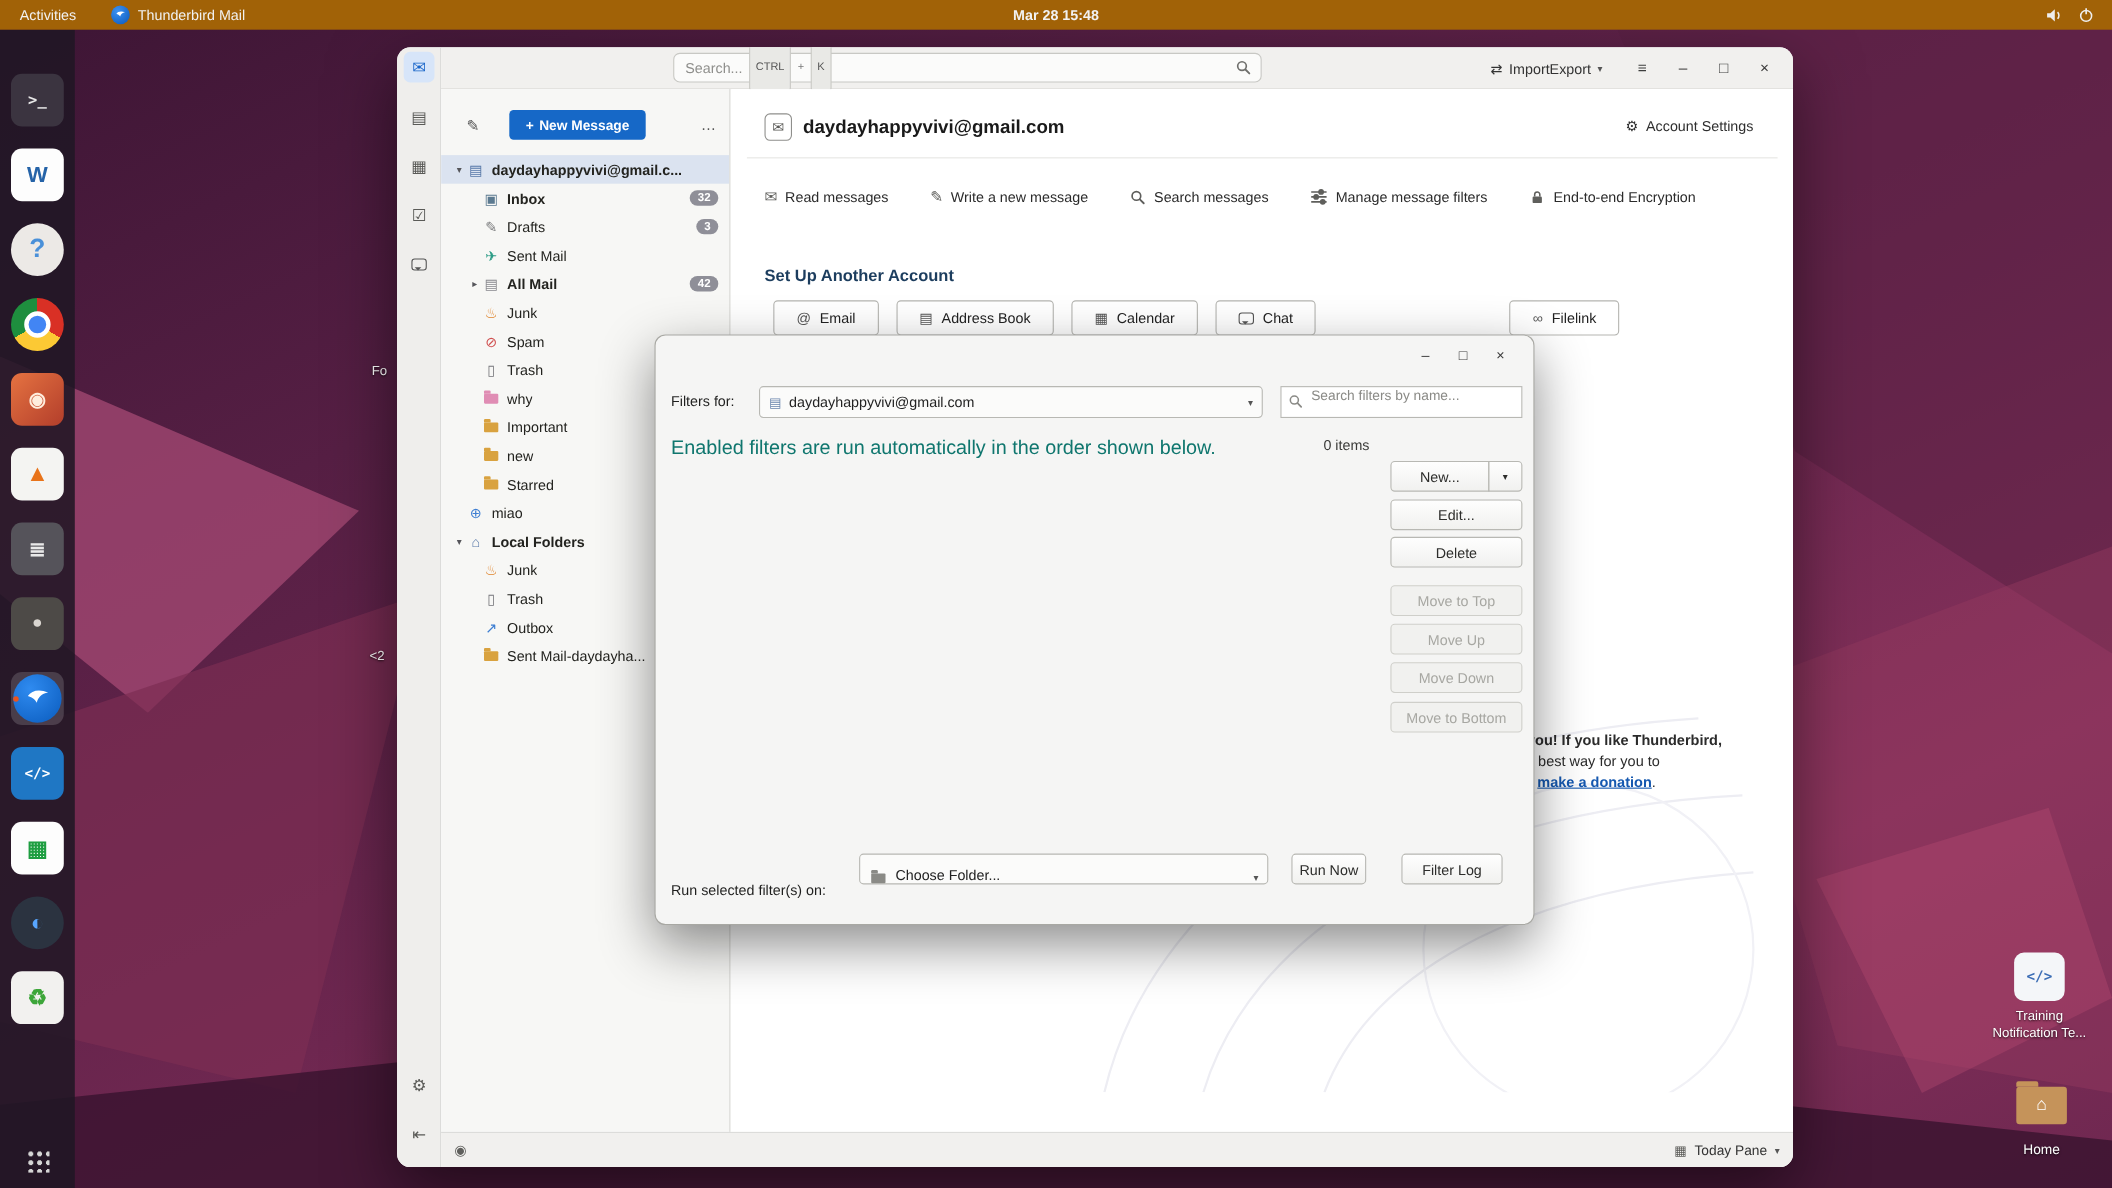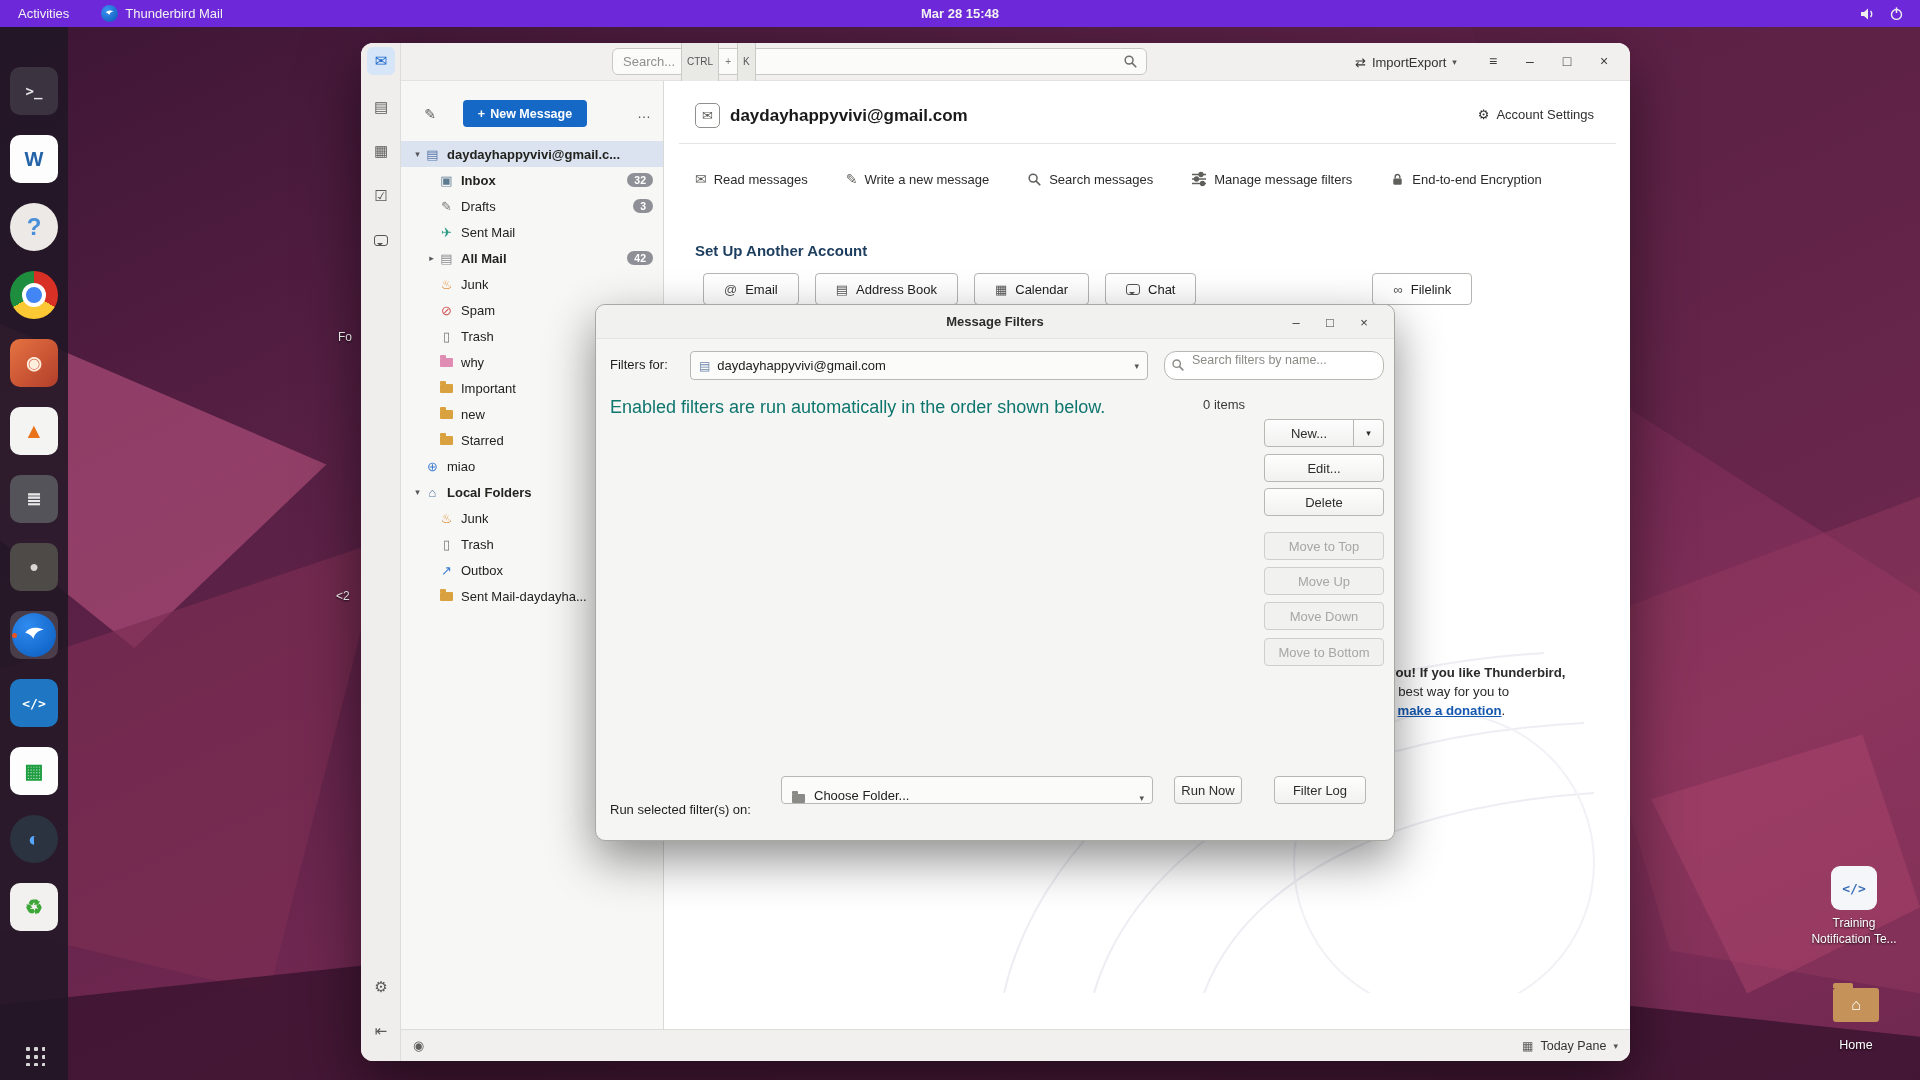--- a/index.html
+++ b/index.html
@@ -12,21 +12,21 @@
     background:linear-gradient(155deg,#3c1534 0%,#561f44 28%,#6e2750 55%,#85315b 78%,#6e2750 100%); }
   .wp i { position:absolute; inset:0; display:block; }
   .wp-s1 { background:#a54a74; opacity:.75; clip-path:polygon(0 30%,17% 43%,7% 60%,0 50%); }
   .wp-s2 { background:#7c2d53; opacity:.7;  clip-path:polygon(0 62%,20% 50%,14% 92%,0 86%); }
   .wp-s3 { background:#58204485; clip-path:polygon(76% 0,100% 0,100% 55%,85% 38%); }
   .wp-s4 { background:#94395f73; clip-path:polygon(82% 58%,100% 46%,100% 92%,87% 88%); }
   .wp-s5 { background:#b4497164; clip-path:polygon(86% 74%,97% 68%,100% 84%,91% 92%); }
   .wp-s6 { background:#38132ecc; clip-path:polygon(0 93%,42% 85%,100% 96%,100% 100%,0 100%); }
 
   
-  .topbar { position:absolute; left:0; top:0; width:1920px; height:27px; background:#6d28d9; z-index:50;
+  .topbar { position:absolute; left:0; top:0; width:1920px; height:27px; background:#a16207; z-index:50;
     display:flex; align-items:center; color:#f2f2f2; font-size:13px; }
   .tb-activities { padding:0 18px; height:100%; display:flex; align-items:center; }
   .tb-app { display:flex; align-items:center; gap:7px; padding:0 14px; height:100%; }
   .tb-clock { position:absolute; left:50%; transform:translateX(-50%); font-weight:700; font-size:13px; }
   .tb-right { margin-left:auto; display:flex; align-items:center; gap:14px; padding-right:16px; }
   .tb-logo { width:17px; height:17px; border-radius:50%; background:radial-gradient(circle at 35% 30%,#3b92f2,#0a57b8);
     display:flex; align-items:center; justify-content:center; }
 
   
   .dock { position:absolute; left:0; top:27px; width:68px; height:1053px; background:rgba(32,23,36,.88); z-index:40; }
@@ -138,21 +138,21 @@
   .dtitle { position:absolute; top:0; left:0; right:0; height:34px; display:flex; align-items:center; justify-content:center;
     font-size:13px; font-weight:700; color:#2c2c2a; border-bottom:1px solid #e3e3e0; border-radius:10px 10px 0 0; background:#f1f1ef; }
   .dctl { position:absolute; top:7px; width:20px; height:20px; display:flex; align-items:center; justify-content:center;
     color:#3a3a3a; font-size:13px; border-radius:50%; }
   .drow1-label { position:absolute; top:52px; left:14px; font-size:13px; color:#1f1f1e; }
   .dsel { border:1px solid #b8b8b3; border-radius:4px; background:#fbfbfa; display:flex; align-items:center;
     padding:0 8px; gap:7px; font-size:13px; color:#222; position:absolute; height:29px; }
   .dsel .spc { flex:1; }
   .dsel .ch { font-size:9px; color:#555; }
   .dsearch { position:absolute; left:568px; top:46px; width:220px; height:29px; border:1px solid #b8b8b3;
-    border-radius:12px; background:#fff; font-size:12.5px; color:#333; padding:0 8px 12px 27px; font-family:"Liberation Sans",sans-serif; }
+    border-radius:0; background:#fff; font-size:12.5px; color:#333; padding:0 8px 12px 27px; font-family:"Liberation Sans",sans-serif; }
   .dsearch::placeholder { color:#8a8a86; }
   .dsearch-ic { position:absolute; left:575px; top:53px; }
   .dnote { position:absolute; top:92px; left:14px; font-size:18px; color:#0f766e; }
   .ditems { position:absolute; top:92px; right:149px; font-size:13px; color:#3a3a38; }
   .dtable { position:absolute; top:114px; left:14px; width:637px; height:345px; background:#fff; border:1px solid #b9b9b5; }
   .dthead { height:25px; display:flex; align-items:center; border-bottom:1px solid #d9d9d6; font-size:12.5px; color:#3c3c3a; }
   .th1 { padding-left:10px; flex:1; }
   .th2 { width:100px; }
   .dbtncol { position:absolute; left:668px; width:120px; }
   .dbtn { height:28px; border:1px solid #b8b8b3; border-radius:4px; background:linear-gradient(#fefefe,#f1f1ef);
@@ -526,23 +526,20 @@
           <span class="tp-ic">▦</span>
           <span>Today Pane</span>
           <span class="tp-ch">▾</span>
         </div>
       </div>
 
     </div>
   </div>
 
   <div class="dialog">
-    <div class="dtitle">
-      <span>Message Filters</span>
-    </div>
     <span class="dctl" style="right:88px">–</span>
     <span class="dctl" style="right:54px">□</span>
     <span class="dctl" style="right:20px">×</span>
 
     <div class="drow1-label">Filters for:</div>
     <div class="dsel" style="left:94px; top:46px; width:458px;">
       <span style="color:#6b86ad; font-size:12px;">▤</span>
       <span>daydayhappyvivi@gmail.com</span>
       <span class="spc"></span>
       <span class="ch">▾</span>

